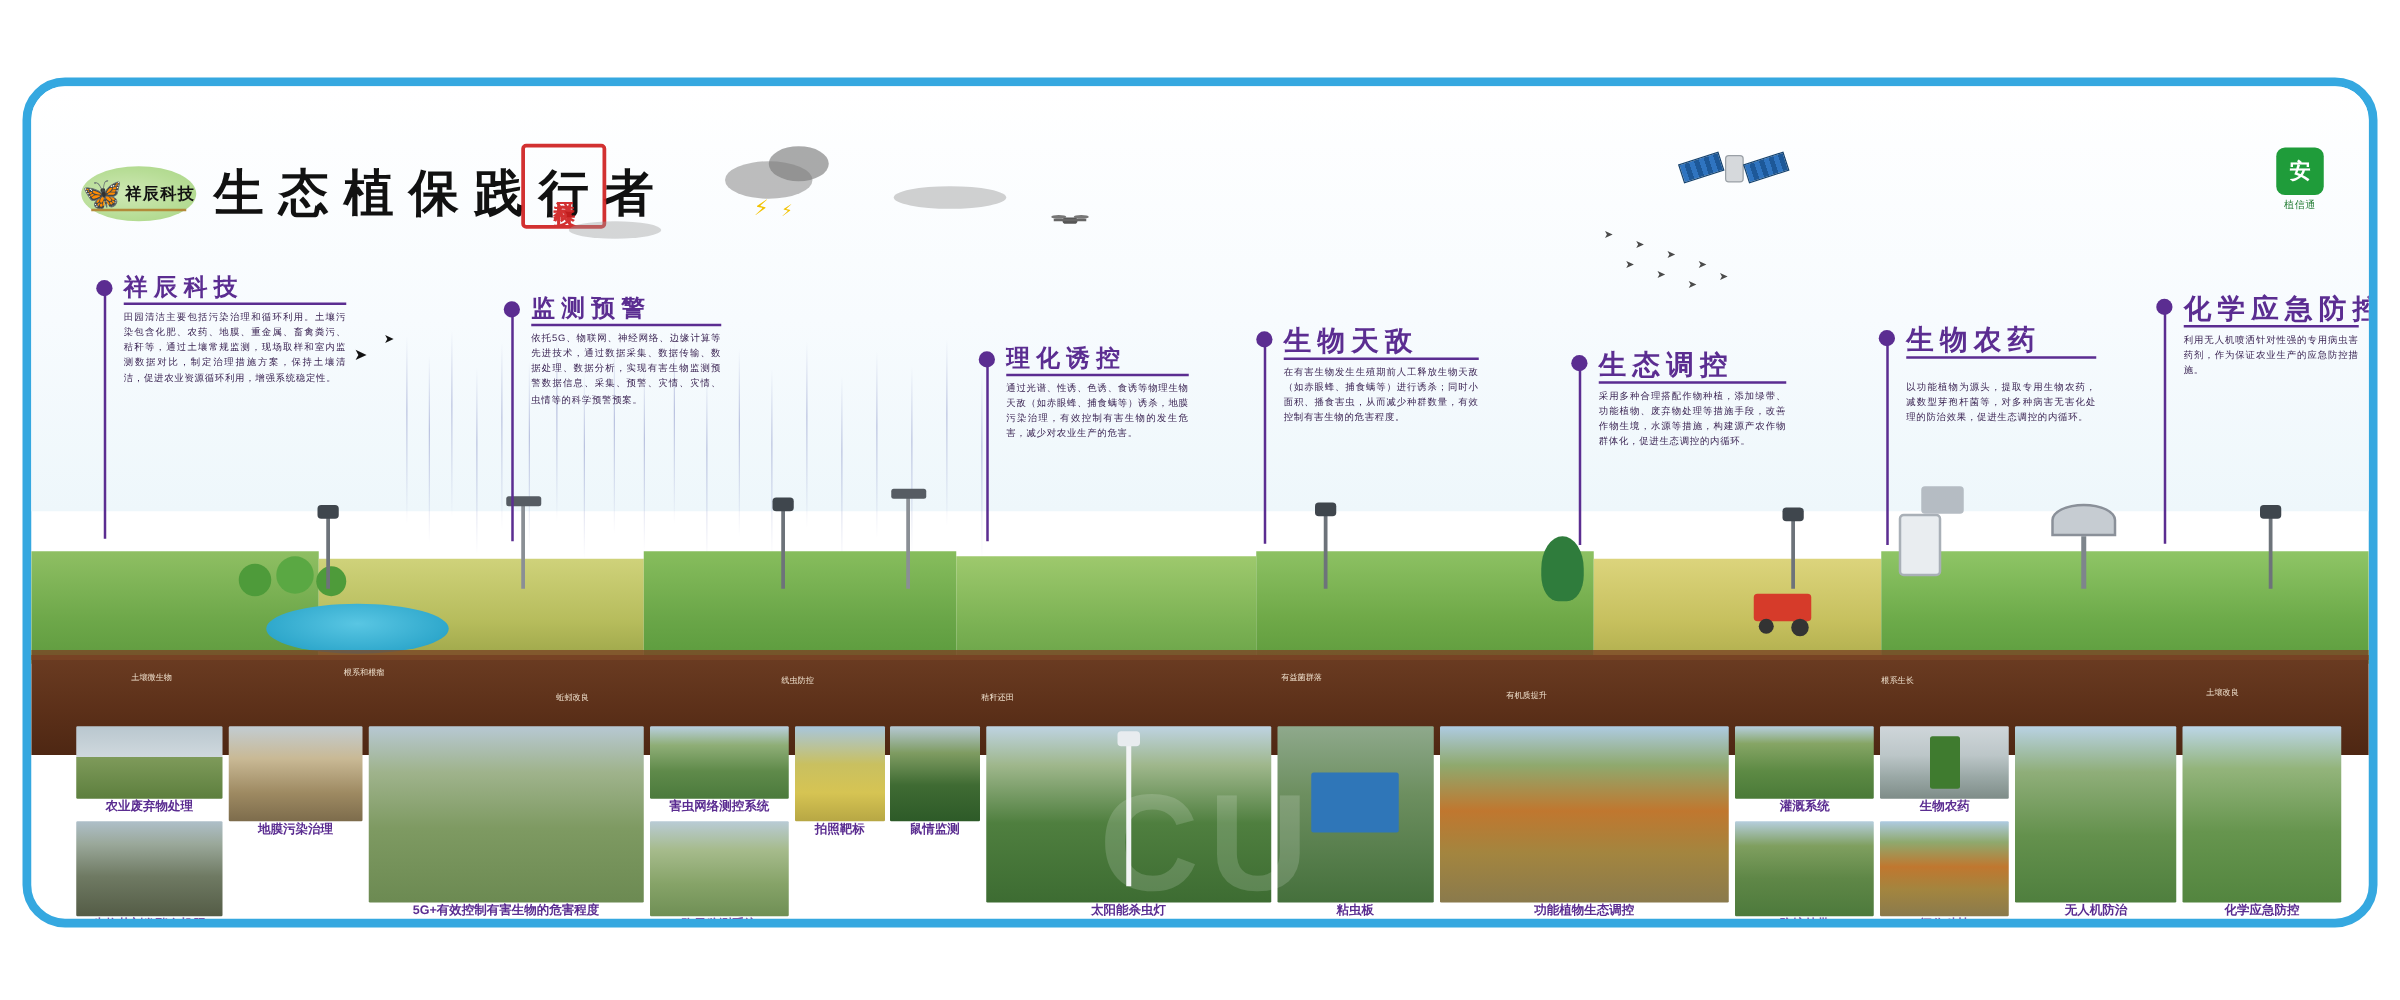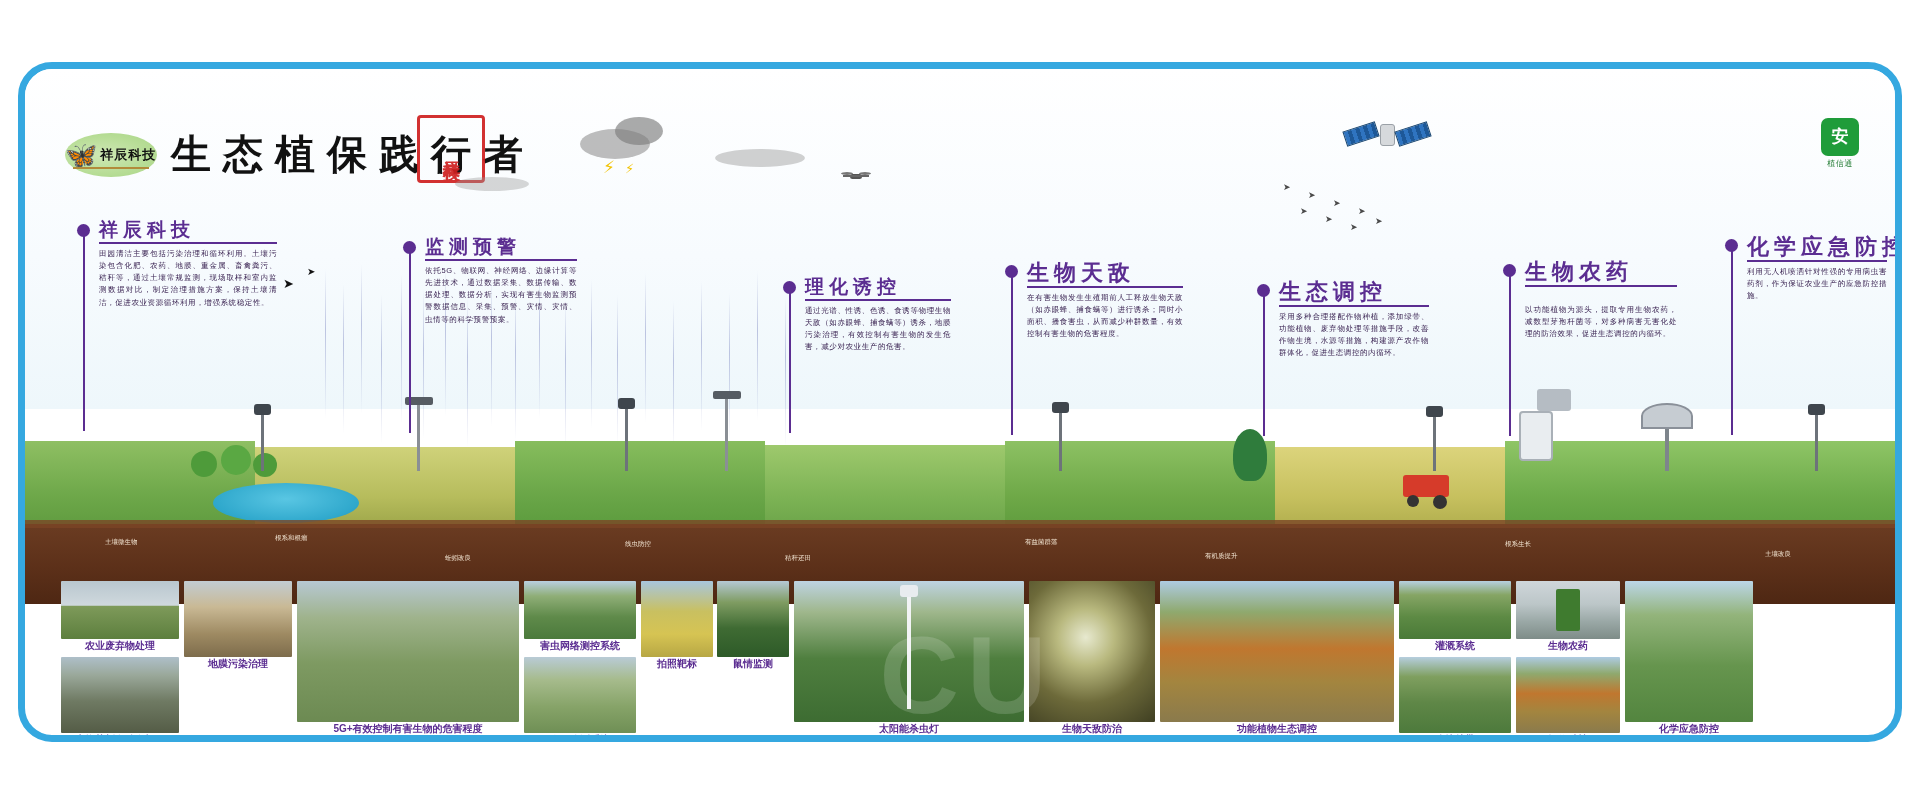--- a/index.html
+++ b/index.html
@@ -395,27 +395,29 @@
         <div class="col" style="width:230px;">
           <div class="cell">
             <div class="ph t-solar" style="height:141px;position:relative;">
               <div style="position:absolute;left:50%;top:8px;width:4px;height:120px;background:#f2f4f5;transform:translateX(-50%);"></div>
               <div style="position:absolute;left:50%;top:4px;width:18px;height:12px;border-radius:3px;background:#e8ecef;transform:translateX(-50%);"></div>
             </div>
             <div class="cap sm">太阳能杀虫灯</div>
           </div>
         </div>
 
-
         <div class="col" style="width:126px;">
           <div class="cell">
-            <div class="ph t-flower" style="height:141px;"></div>
-            <div class="cap sm">生物天敌防治</div>
-          </div>
-        </div>
+            <div class="ph t-board" style="height:141px;position:relative;">
+              <div style="position:absolute;left:22%;top:26%;width:56%;height:34%;background:#2f76b8;border-radius:2px;"></div>
+            </div>
+            <div class="cap sm">粘虫板</div>
+          </div>
+        </div>
+
 
         <div class="col" style="width:234px;">
           <div class="cell">
             <div class="ph t-eco" style="height:141px;"></div>
             <div class="cap sm">功能植物生态调控</div>
           </div>
         </div>
 
         <div class="col" style="width:112px;">
           <div class="cell">
@@ -434,20 +436,26 @@
               <div style="position:absolute;left:38%;top:14%;width:24%;height:72%;background:#3f7b2f;border-radius:2px;"></div>
             </div>
             <div class="cap sm">生物农药</div>
           </div>
           <div class="cell">
             <div class="ph t-eco" style="height:76px;"></div>
             <div class="cap sm">间作种植</div>
           </div>
         </div>
 
+        <div class="col" style="width:130px;">
+          <div class="cell">
+            <div class="ph t-uav" style="height:141px;"></div>
+            <div class="cap sm">无人机防治</div>
+          </div>
+        </div>
 
         <div class="col" style="width:128px;">
           <div class="cell">
             <div class="ph t-chem" style="height:141px;"></div>
             <div class="cap sm">化学应急防控</div>
           </div>
         </div>
 
         <div class="wm">CU</div>
       </div>

